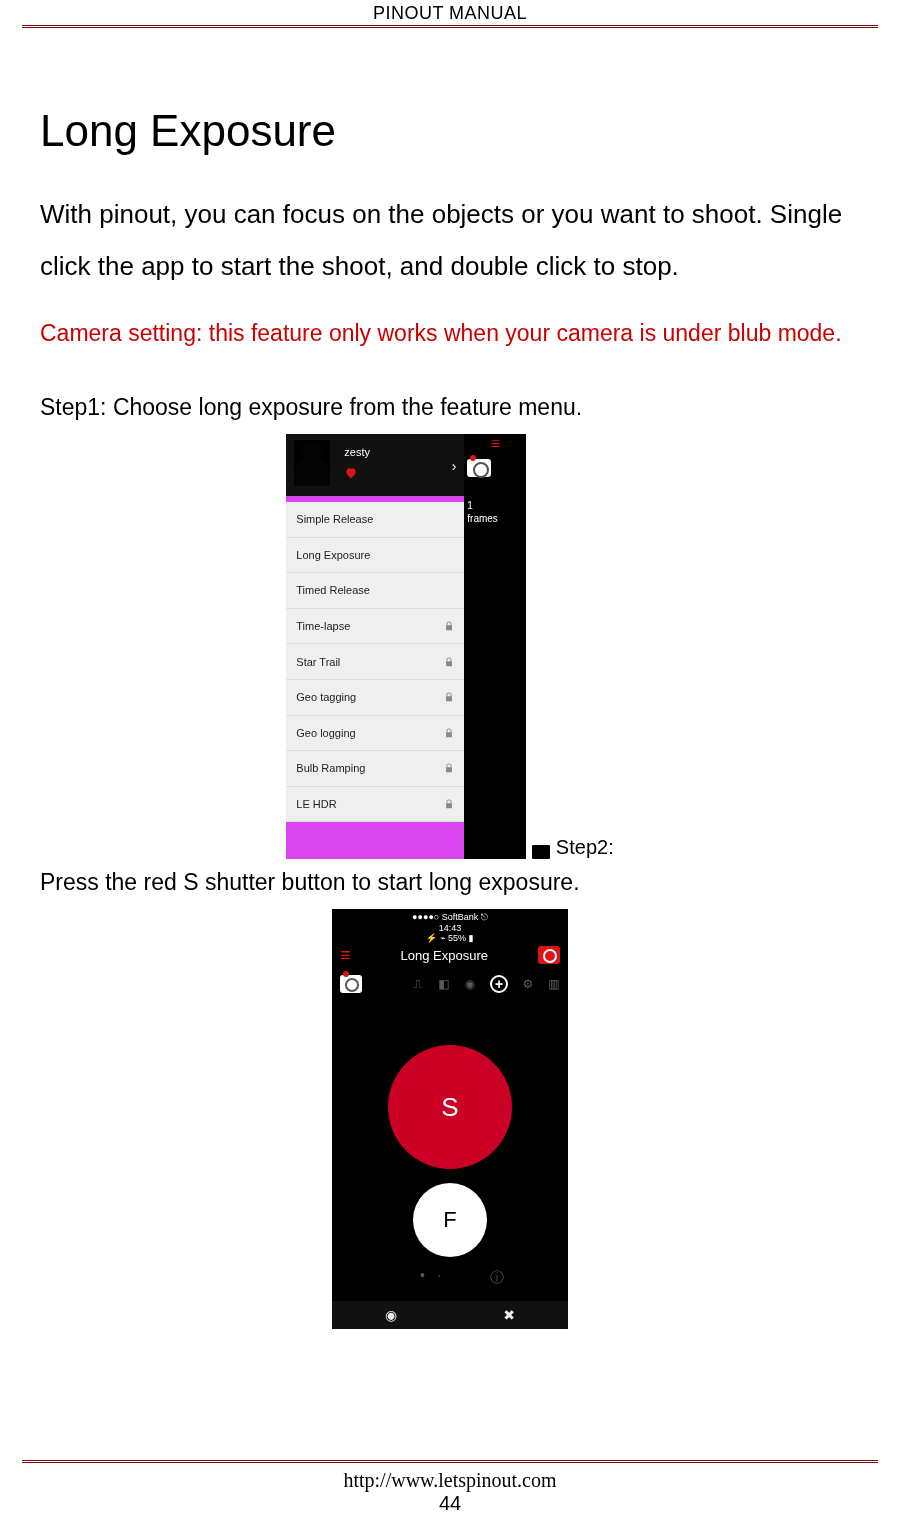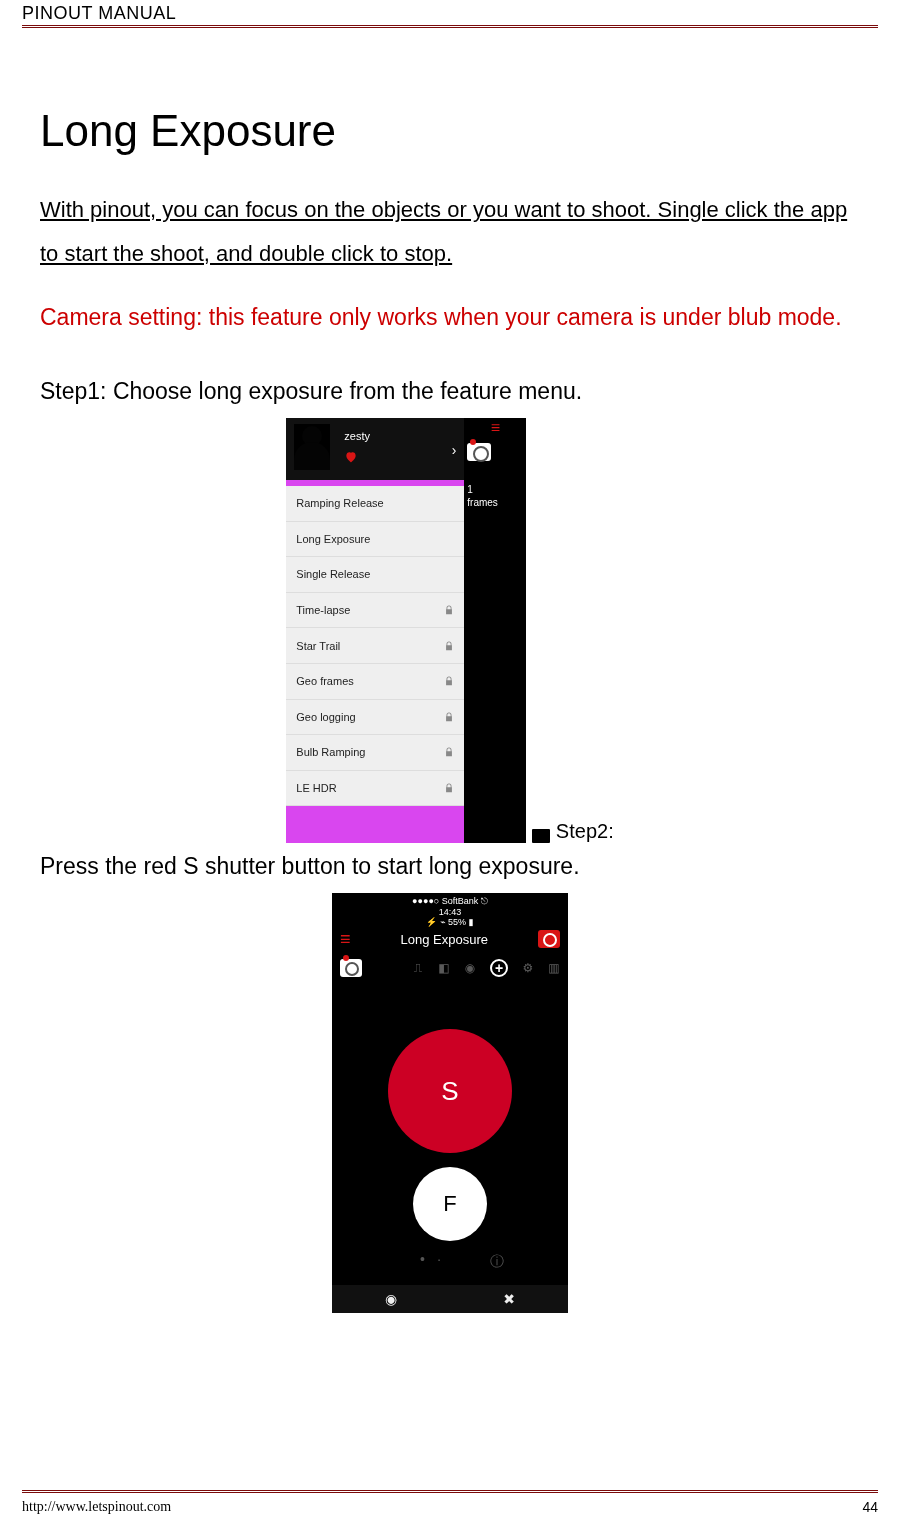--- a/index.html
+++ b/index.html
@@ -7,40 +7,39 @@
   font-family: Arial, Helvetica, sans-serif;
   width: 900px;
   margin: 0 auto;
   background: #fff;
   color: #000;
 }
 .page { position: relative; height: 1527px; }
 
 
 .doc-header {
-  text-align: left;
+  text-align: center;
   font-size: 18px;
   padding: 3px 0 1px;
   border-bottom: 3px double #7a0b0b;
   margin: 0 22px;
   letter-spacing: 0.5px;
 }
 
 
 .content { padding: 0 40px; }
 .main-title {
   font-size: 44px;
   font-weight: normal;
   margin: 78px 0 32px;
 }
 .para {
-  font-size: 22px;
+  font-size: 26px;
   line-height: 2.0;
   margin-bottom: 18px;
-  text-decoration: underline;
 }
 .notice {
   color: #cc0000;
   font-size: 23px;
   line-height: 2.0;
   margin: 10px 0 28px;
 }
 .step {
   font-size: 23px;
   line-height: 2.0;
@@ -146,21 +145,22 @@
 .scr2 .bottombar {
   position:absolute; bottom:0; left:0; right:0; height:28px; background:#111;
   display:flex; justify-content:space-around; align-items:center; color:#eee; font-size:14px;
 }
 
 
 .doc-footer {
   position:absolute; bottom:12px; left:22px; right:22px;
   border-top:3px double #7a0b0b; padding-top:6px;
   display:flex; justify-content:space-between; align-items:center;
-  font-size:14px;
+  font-size:20px;
+  flex-direction:column;
 }
 .footer-url { font-family: "SimSun", "Songti SC", serif; color:#000;}
 </style>
 </head>
 <body>
 
 <div class="page">
 
   <div class="doc-header">
     <span>PINOUT MANUAL</span>
@@ -193,42 +193,42 @@
             <div class="prof-name">zesty</div>
             <div class="prof-heart">
               <svg viewBox="0 0 24 24">
                   <path fill="#d91515" d="M12 21s-8-5.3-8-11.2C4 6 6.5 4 9 4c1.7 0 3 1 3 1s1.3-1 3-1c2.5 0 5 2 5 5.8C20 15.7 12 21 12 21z"></path>
                 </svg>
             </div>
             <div class="prof-chev">›</div>
           </div>
           <div class="menu" id="scr1-menu">
               <div class="menu-item">
-                <span>Ramping Release</span>
+                <span>Simple Release</span>
               </div>
               <div class="menu-item">
                 <span>Long Exposure</span>
               </div>
               <div class="menu-item">
-                <span>Single Release</span>
+                <span>Timed Release</span>
               </div>
               <div class="menu-item">
                 <span>Time-lapse</span>
                 <span class="lock-icon"><svg viewBox="0 0 24 24">
                     <path fill="#888" d="M6 10V7a6 6 0 1 1 12 0v3h1v12H5V10h1zm2 0h8V7a4 4 0 1 0-8 0v3z"></path>
                   </svg></span>
               </div>
               <div class="menu-item">
                 <span>Star Trail</span>
                 <span class="lock-icon"><svg viewBox="0 0 24 24">
                     <path fill="#888" d="M6 10V7a6 6 0 1 1 12 0v3h1v12H5V10h1zm2 0h8V7a4 4 0 1 0-8 0v3z"></path>
                   </svg></span>
               </div>
               <div class="menu-item">
-                <span>Geo frames</span>
+                <span>Geo tagging</span>
                 <span class="lock-icon"><svg viewBox="0 0 24 24">
                     <path fill="#888" d="M6 10V7a6 6 0 1 1 12 0v3h1v12H5V10h1zm2 0h8V7a4 4 0 1 0-8 0v3z"></path>
                   </svg></span>
               </div>
               <div class="menu-item">
                 <span>Geo logging</span>
                 <span class="lock-icon"><svg viewBox="0 0 24 24">
                     <path fill="#888" d="M6 10V7a6 6 0 1 1 12 0v3h1v12H5V10h1zm2 0h8V7a4 4 0 1 0-8 0v3z"></path>
                   </svg></span>
               </div>

